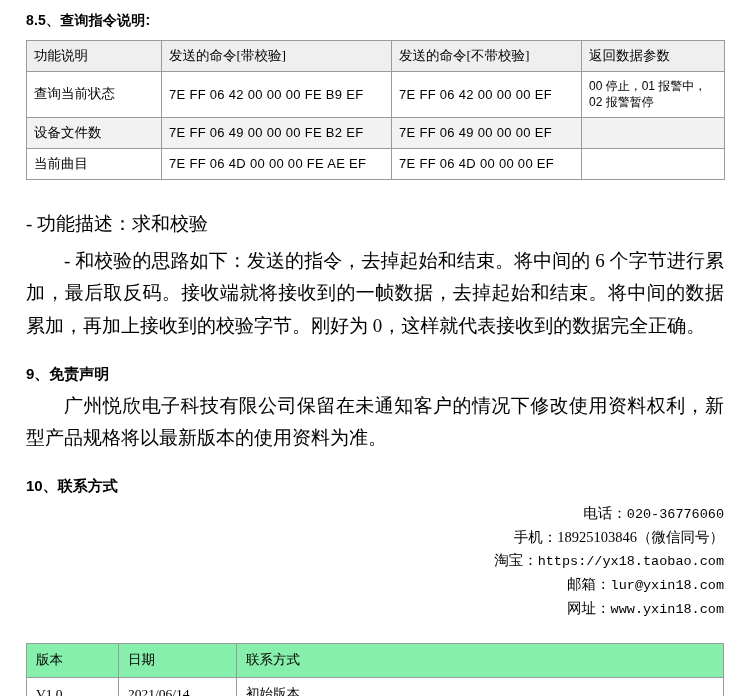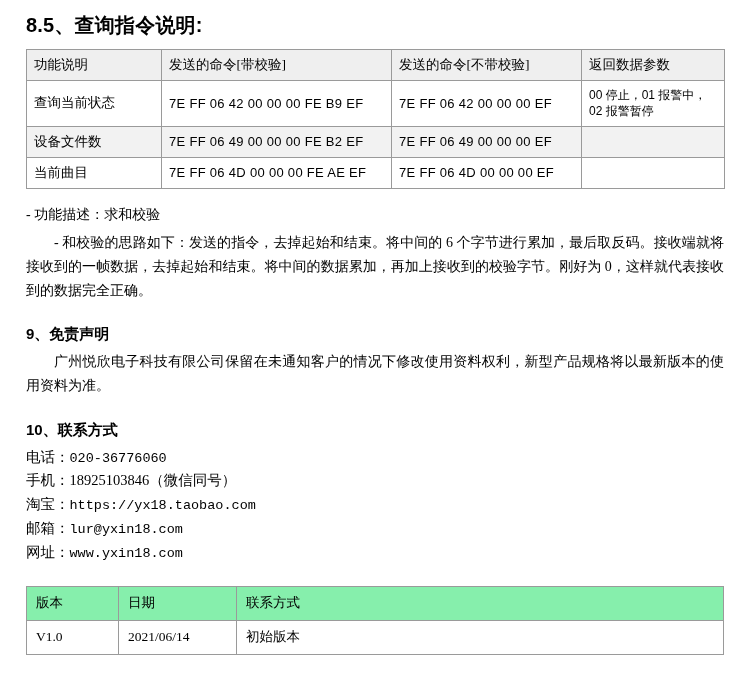--- a/index.html
+++ b/index.html
@@ -20,21 +20,21 @@
     height: 696px;
     padding: 0;
     box-sizing: border-box;
   }
   .inner {
     padding: 12px 26px 0 26px;
   }
   .section-heading {
     font-family: "Liberation Sans", "DejaVu Sans", sans-serif;
     font-weight: bold;
-    font-size: 20px;
+    font-size: 14px;
     margin: 0 0 10px 0;
     letter-spacing: 0.2px;
   }
 
   
   table.cmd {
     border-collapse: collapse;
     width: 698px;
     table-layout: fixed;
     font-size: 13.5px;
@@ -69,38 +69,39 @@
   .col-c { width: 190px; }
   .col-d { width: 143px; }
   .ret-cell {
     font-family: "Liberation Sans", "DejaVu Sans", sans-serif;
     font-size: 12px;
     line-height: 1.5;
   }
 
   
   .para {
-    font-size: 14px;
+    font-size: 19px;
     line-height: 1.72;
-    margin: 14px 0 0 0;
+    margin: 28px 0 0 0;
     text-align: justify;
   }
   .para.tight { margin-top: 4px; }
   .indent2 { text-indent: 2em; }
 
   .block-heading {
     font-family: "Liberation Sans", "DejaVu Sans", sans-serif;
     font-weight: bold;
     font-size: 15px;
     margin: 22px 0 6px 0;
   }
 
   .contact-line {
     font-size: 14.5px;
     line-height: 1.62;
+    text-align: right;
   }
   .latin {
     font-family: "Liberation Mono", "DejaVu Sans Mono", monospace;
     font-size: 13.5px;
   }
 
   
   table.rev {
     border-collapse: collapse;
     width: 698px;

